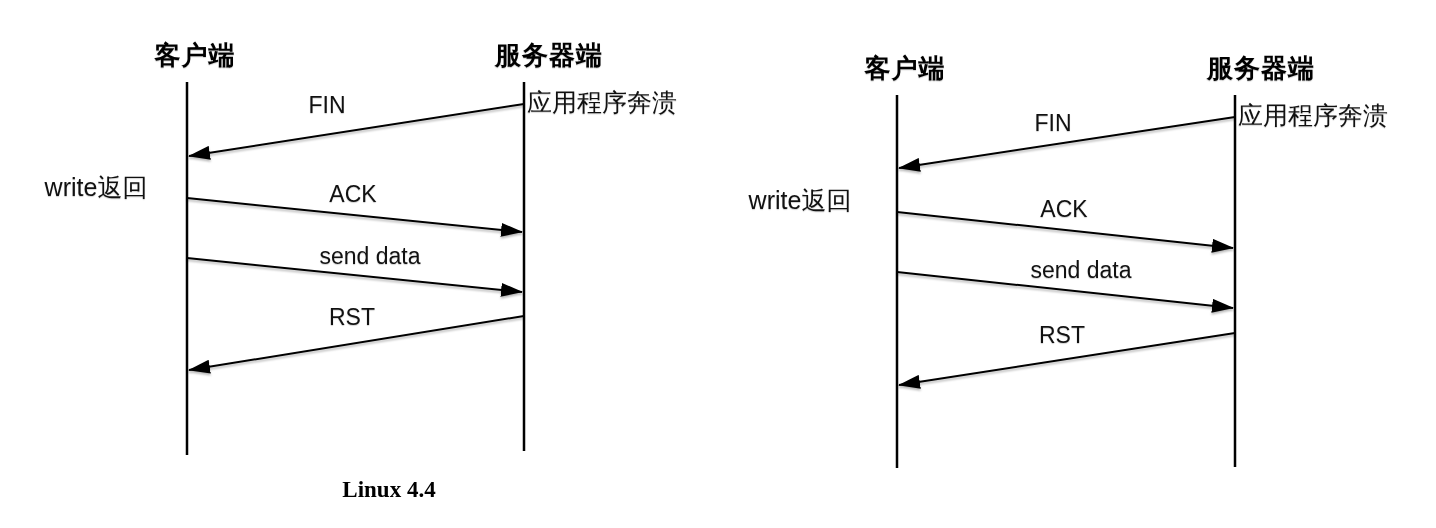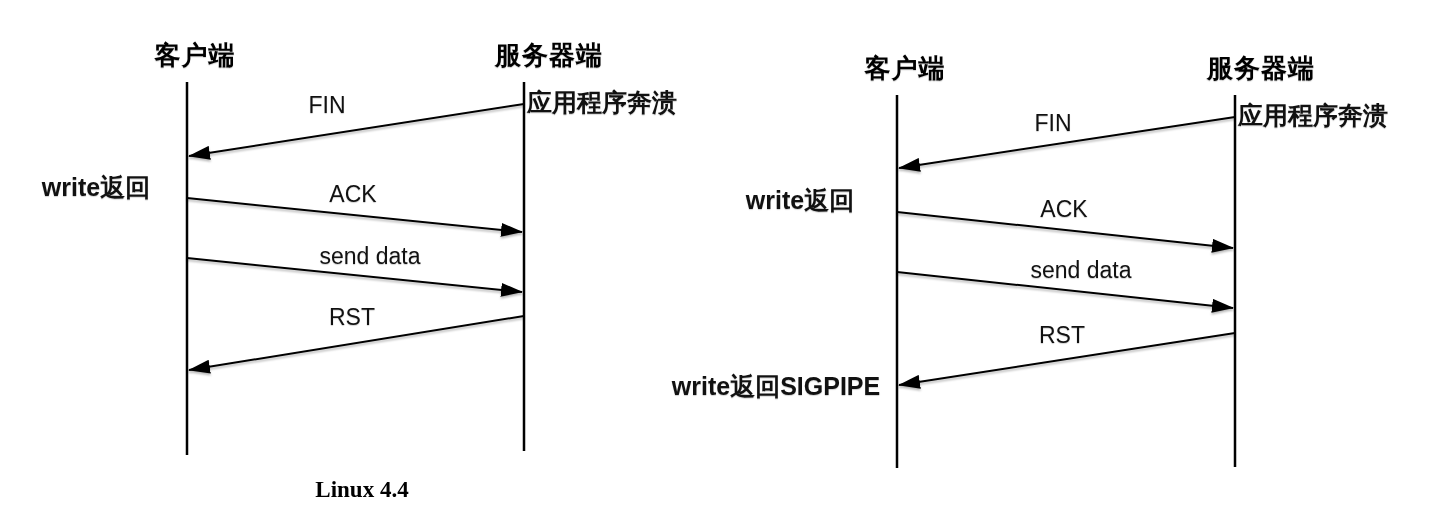--- a/index.html
+++ b/index.html
@@ -31,28 +31,29 @@
     font-weight: bold;
     letter-spacing: 1px;
   }
   .msg {
     font-size: 23px;
     font-weight: 400;
     color: #111;
   }
   .note {
     font-size: 25px;
-    font-weight: 700;
+    font-weight: 400;
     color: #111;
   }
   .caption {
     font-family: "Liberation Serif", "DejaVu Serif", serif;
     font-size: 23px;
     font-weight: bold;
     text-shadow: none;
+    margin-left: 27px;
   }
 </style>
 </head>
 <body>
 
 <div id="canvas">
 
   <svg id="diagram-svg" viewBox="0 0 1436 528" xmlns="http://www.w3.org/2000/svg">
     <defs>
       <marker id="ah" viewBox="0 0 22 14" markerWidth="22" markerHeight="14" refX="21" refY="7" orient="auto" markerUnits="userSpaceOnUse">
@@ -86,15 +87,14 @@
   <div class="lbl caption center" style="left:362px; top:477px;">Linux 4.4</div>
 
   <div class="lbl actor center" style="left:905px;  top:51px;">客户端</div>
   <div class="lbl actor center" style="left:1261px; top:51px;">服务器端</div>
   <div class="lbl note" style="left:1238px; top:99px;">应用程序奔溃</div>
   <div class="lbl msg center" style="left:1053px; top:110px;">FIN</div>
   <div class="lbl note center" style="left:800px;  top:184px;">write返回</div>
   <div class="lbl msg center" style="left:1064px; top:196px;">ACK</div>
   <div class="lbl msg center" style="left:1081px; top:257px;">send data</div>
   <div class="lbl msg center" style="left:1062px; top:322px;">RST</div>
-  <div class="lbl note center" style="left:776px;  top:370px;">write返回SIGPIPE</div>
 
 </div>
 
 </body></html>

